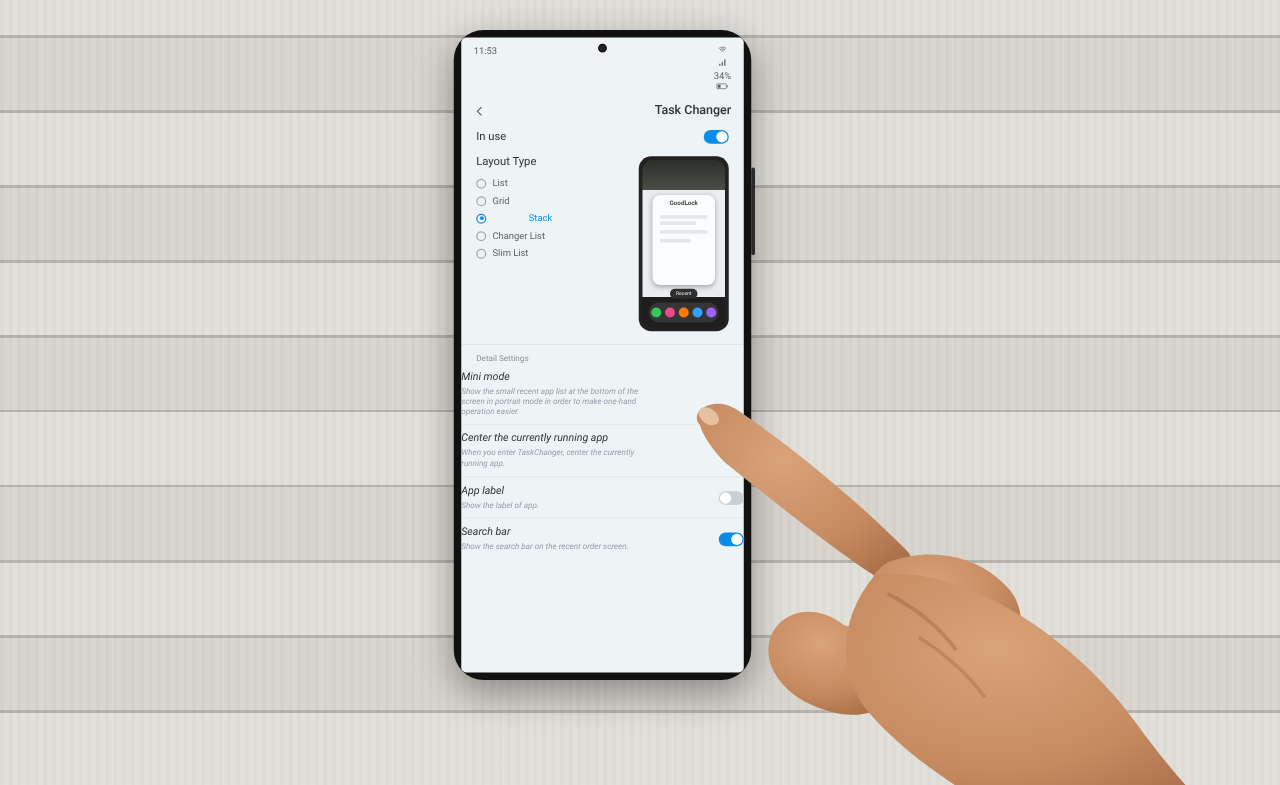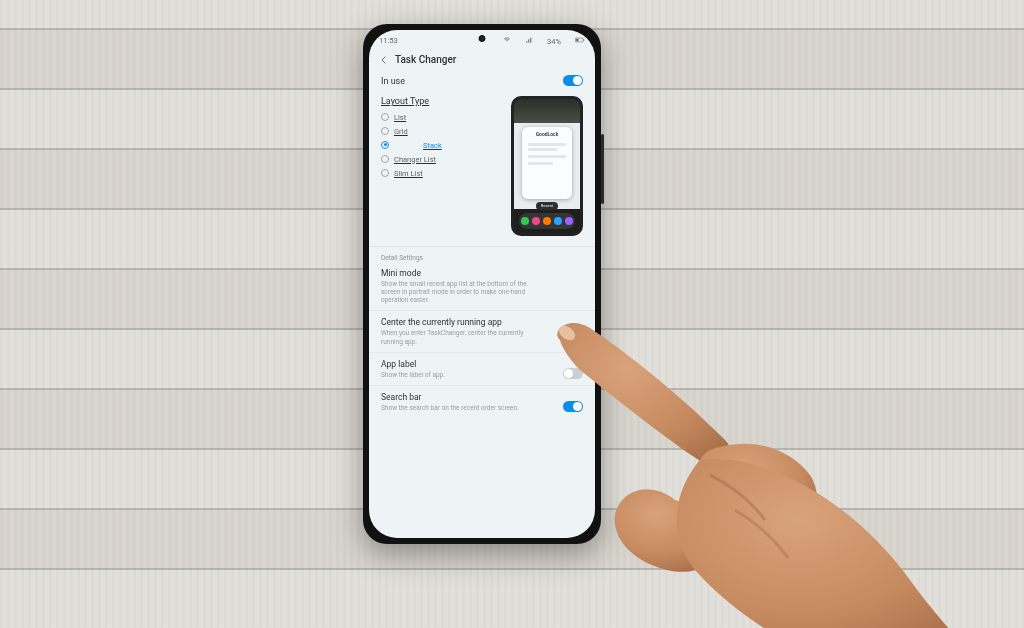--- a/index.html
+++ b/index.html
@@ -39,44 +39,45 @@
     box-shadow: 0 10px 30px rgba(0,0,0,.35);
   }
   .phone-buttons {
     position: absolute;
     right: -3px; top: 110px; width: 3px; height: 70px;
     background: #2a2a2a; border-radius: 2px;
   }
   .screen {
     width: 100%; height: 100%;
     background: #eef4f6;
-    border-radius: 28px;
+    border-radius: 4px;
     overflow: hidden;
     position: relative;
     font-size: 8px;
     color: #2b2f33;
   }
   .camera {
     position: absolute;
     top: 5px; left: 50%; transform: translateX(-50%);
     width: 7px; height: 7px; background: #222;
     border-radius: 50%;
     border:1px solid #0a0a0a;
     z-index:5;
   }
   .statusbar {
     display: flex; justify-content: space-between;
     padding: 6px 10px 2px;
     font-size: 7.5px; color:#5c6266;
   }
-  .statusbar .icons { display:flex; gap:14px; align-items:center; }
+  .statusbar .icons { display:flex; gap:0; align-items:center;flex-direction:column; }
   .titlebar {
     display:flex; align-items:center;
     gap:6px;
     padding: 6px 10px 4px;
+    justify-content: space-between;
   }
   .back { width:10px;height:10px;display:inline-block; }
   .back svg{width:100%;height:100%;stroke:#4b4f53;stroke-width:2;fill:none}
   .title { font-size:10px; font-weight:500; color:#2e3236; }
 
   .row {
     display:flex; align-items:center; justify-content:space-between;
     padding: 6px 12px;
   }
   .row-label { font-size:9px; color:#2e3236;text-align:right; }
@@ -93,26 +94,25 @@
     border-radius:50%; background:#fff;
     transition: left .2s;
   }
   .toggle.on .knob { right:1px; }
   .toggle:not(.on) .knob { left:1px; }
 
   .layout-block {
     display:flex;
     padding: 4px 12px 10px;
     gap:6px;
-    text-decoration:underline;
   }
   .layout-left { flex:1; }
   .layout-title { font-size:9px; color:#2e3236; margin-bottom:4px; }
   .radio {
-    display:flex; align-items:flex-start; gap:5px;
+    display:flex; align-items:flex-end; gap:5px;
     padding: 2.5px 0;
     font-size:7.5px; color:#5c6266;
     cursor:pointer;
   }
   .radio .circ {
     width:8px;height:8px;border-radius:50%;
     border:1px solid #a1a8ad;
     position:relative;
   }
   .radio.selected { color:#0c8ce9;gap:34px; }
@@ -157,24 +157,25 @@
     background:#2e2e2e;border-radius:5px;
     color:#eee;font-size:4px;text-align:center;line-height:8px;
   }
 
   .section-hr { height:1px; background:rgba(0,0,0,.06); margin:0 0 3px; }
   .section-caption {
     font-size:6.5px; color:#8a9094;
     padding: 4px 12px 0;
   }
   .setting {
-    padding: 6px 12px;
-    display:flex;justify-content:space-between;align-items:flex-end;
+    padding: 6px 0;
+    display:flex;justify-content:space-between;align-items:center;
     gap:8px;
     border-top:1px solid rgba(0,0,0,.04);
+    font-style:italic;
   }
   .setting:first-of-type{border-top:none;}
   .setting .txt { flex:1; }
   .setting .name { font-size:8.5px; color:#2e3236; }
   .setting .desc { font-size:6.5px; color:#95a0a8; line-height:1.25; margin-top:2px; max-width:150px;}
   .setting .toggle{flex-shrink:0; margin-top:2px;}
 
   
   .hand {
     position:absolute;

